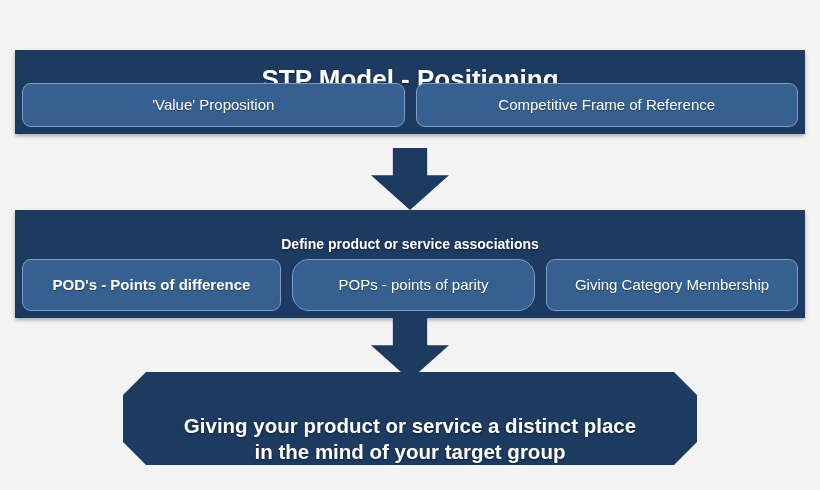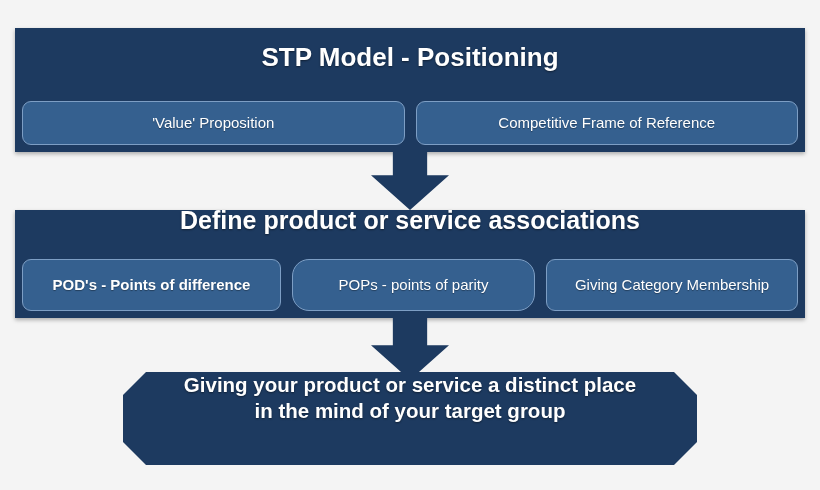--- a/index.html
+++ b/index.html
@@ -23,23 +23,23 @@
   
   .block {
     position: absolute;
     background: #1d3a60;
     box-shadow: 0 2px 4px rgba(0,0,0,0.30);
     box-sizing: border-box;
   }
 
   #block-positioning {
     left: 15px;
-    top: 28px;
+    top: 50px;
     width: 790px;
-    height: 124px;
+    height: 84px;
   }
 
   #block-associations {
     left: 15px;
     top: 210px;
     width: 790px;
     height: 108px;
   }
 
   .block-title {
@@ -50,23 +50,23 @@
     white-space: nowrap;
   }
 
   #title-positioning {
     font-size: 26px;
     line-height: 26px;
     padding-top: 16px;
   }
 
   #title-associations {
-    font-size: 25px;
+    font-size: 14px;
     line-height: 20px;
-    padding-top: 0;
+    padding-top: 24px;
   }
 
   
   .subrow {
     position: absolute;
     left: 7px;
     right: 7px;
     display: flex;
     gap: 11px;
   }
@@ -122,21 +122,21 @@
     left: 123px;
     top: 372px;
     width: 574px;
     height: 93px;
     background: #1d3a60;
     clip-path: polygon(23px 0, calc(100% - 23px) 0, 100% 23px,
                        100% calc(100% - 23px), calc(100% - 23px) 100%,
                        23px 100%, 0 calc(100% - 23px), 0 23px);
     filter: drop-shadow(2px 3px 4px rgba(0,0,0,0.30));
     display: flex;
-    align-items: flex-start;
+    align-items: flex-end;
     justify-content: center;
   }
 
   #text-conclusion {
     color: #ffffff;
     font-weight: bold;
     font-size: 20.5px;
     line-height: 26px;
     text-align: center;
     text-shadow: 0 1px 2px rgba(0,0,0,0.45);

